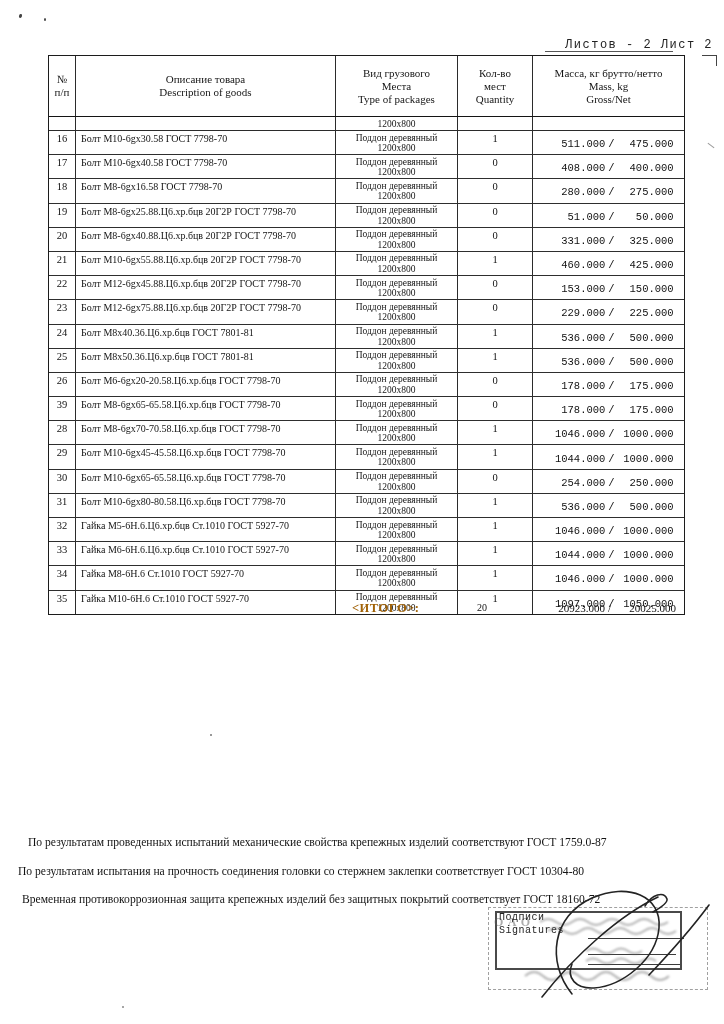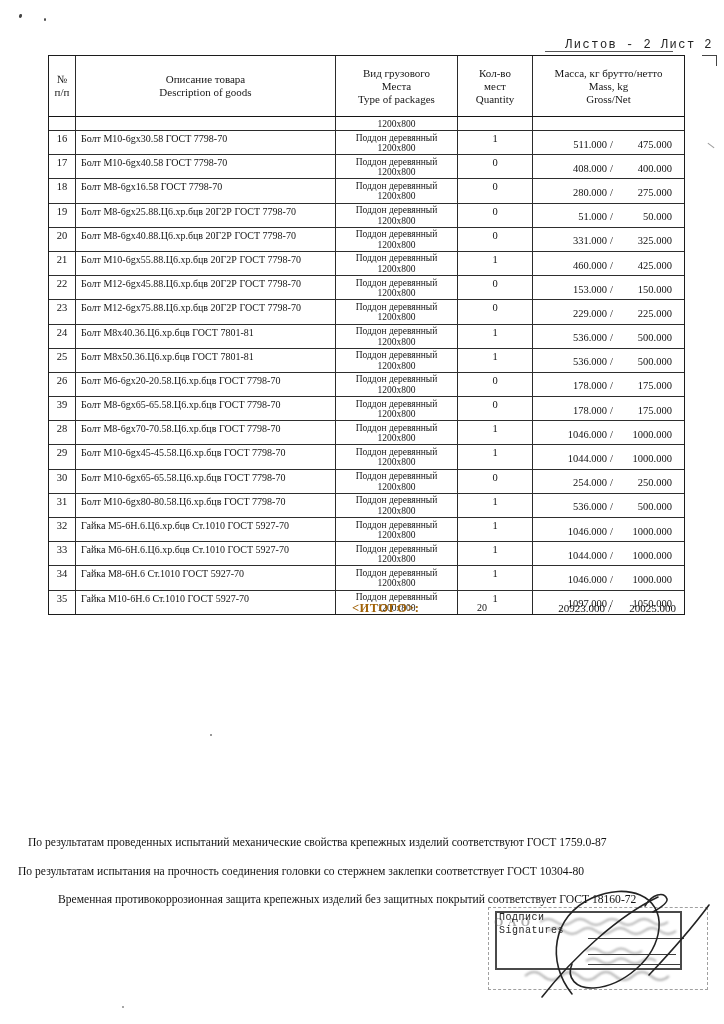--- a/index.html
+++ b/index.html
@@ -40,38 +40,38 @@
     display:flex; flex-direction:column; justify-content:center; align-items:center;
     font-size:11px; line-height:13px; text-align:center; color:#161616;
   }
   .tcarry{ height:13px; border-bottom:1px solid #2b2b2b;}
   .tdata{ height:23.2px; border-bottom:1px solid #2e2e2e;}
   .goods-table .trow:last-child{ border-bottom:none;}
   .c-num{ text-align:center; font-size:10.5px; padding-top:2px; color:#111;}
   .c-desc{ font-size:10px; padding:2px 3px 0 5px; white-space:nowrap; color:#141414;}
   .c-pkg{ text-align:center; font-size:9.5px; line-height:10.5px; padding-top:1.5px; color:#161616;}
   .c-qty{ text-align:center; font-size:10.5px; padding-top:2px; color:#111;}
-  .c-mass{ display:flex; justify-content:center; font-size:10.5px; padding-top:3px; color:#111;}
+  .c-mass{ display:flex; justify-content:center; font-size:10.5px; padding-top:3px; color:#111;font-family:Liberation Mono, monospace;}
   .c-mass .g{ width:62px; text-align:right;}
   .c-mass .sep{ padding:0 3px;}
   .c-mass .n{ width:56px; text-align:right;}
 
   
   .total-label{ top:601px; left:352px; font-size:12.5px; font-weight:bold; letter-spacing:.5px; color:#a16207;}
   .total-qty{ top:602px; left:457px; width:50px; text-align:center; font-size:10px; color:#111;}
   .total-mass{ top:602px; left:532px; width:151px; display:flex; justify-content:center; font-size:11px; color:#111;}
   .total-mass .g{ width:66px; text-align:right;}
   .total-mass .sep{ padding:0 3px;}
   .total-mass .n{ width:62px; text-align:right;}
 
   
   .notes{ top:836px; left:18px; width:690px;}
   .notes p{ margin:0 0 15.5px 0; font-size:11.6px; color:#131313;}
   .notes p:nth-child(1){ padding-left:10px;}
-  .notes p:nth-child(3){ padding-left:4px;margin-left:36px;}
+  .notes p:nth-child(3){ padding-left:4px;}
 
   
   .stamp-rect{ top:907px; left:488px; width:218px; height:81px;
     border:1px dashed rgba(120,120,120,.7);}
   .sign-box{ top:911px; left:495px; width:183px; height:55px;
     border:2px solid #4a4a4a; background:transparent;}
   .sign-label-ru{ top:912px; left:499px;
     font-family:"Liberation Mono", monospace; font-size:10px; color:#232323; letter-spacing:.5px;}
   .sign-label-en{ top:925px; left:499px;
     font-family:"Liberation Mono", monospace; font-size:10px; color:#232323; letter-spacing:.5px;}

